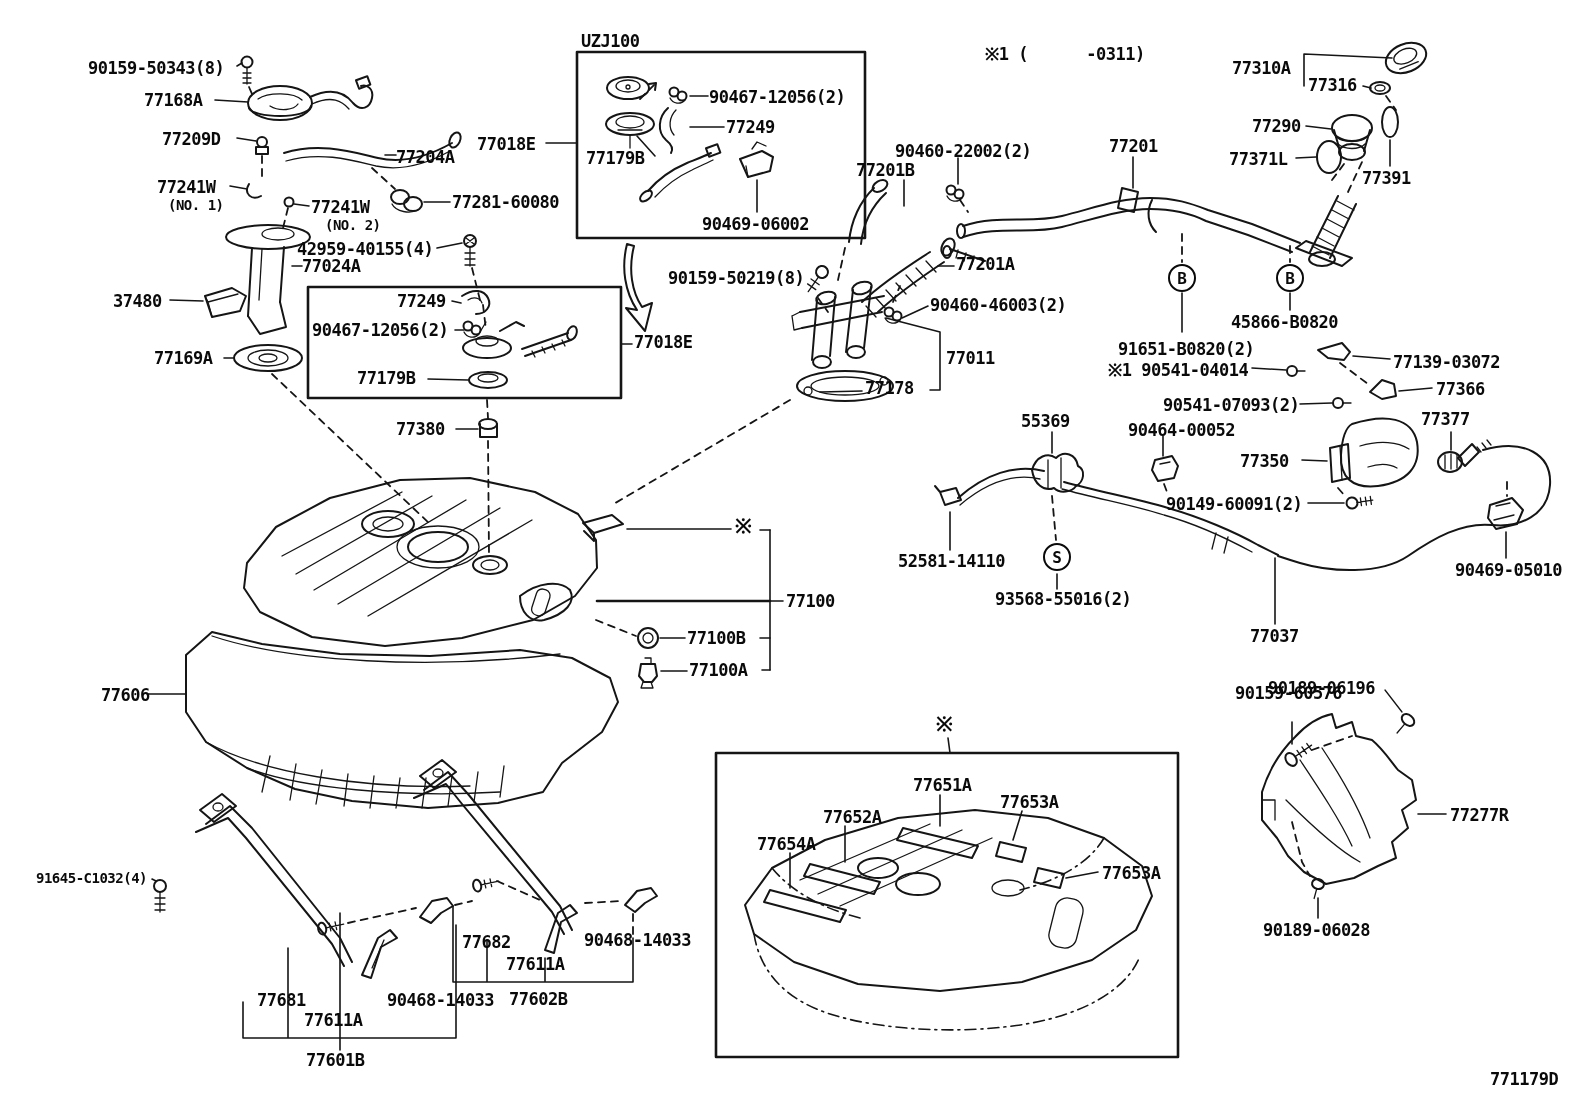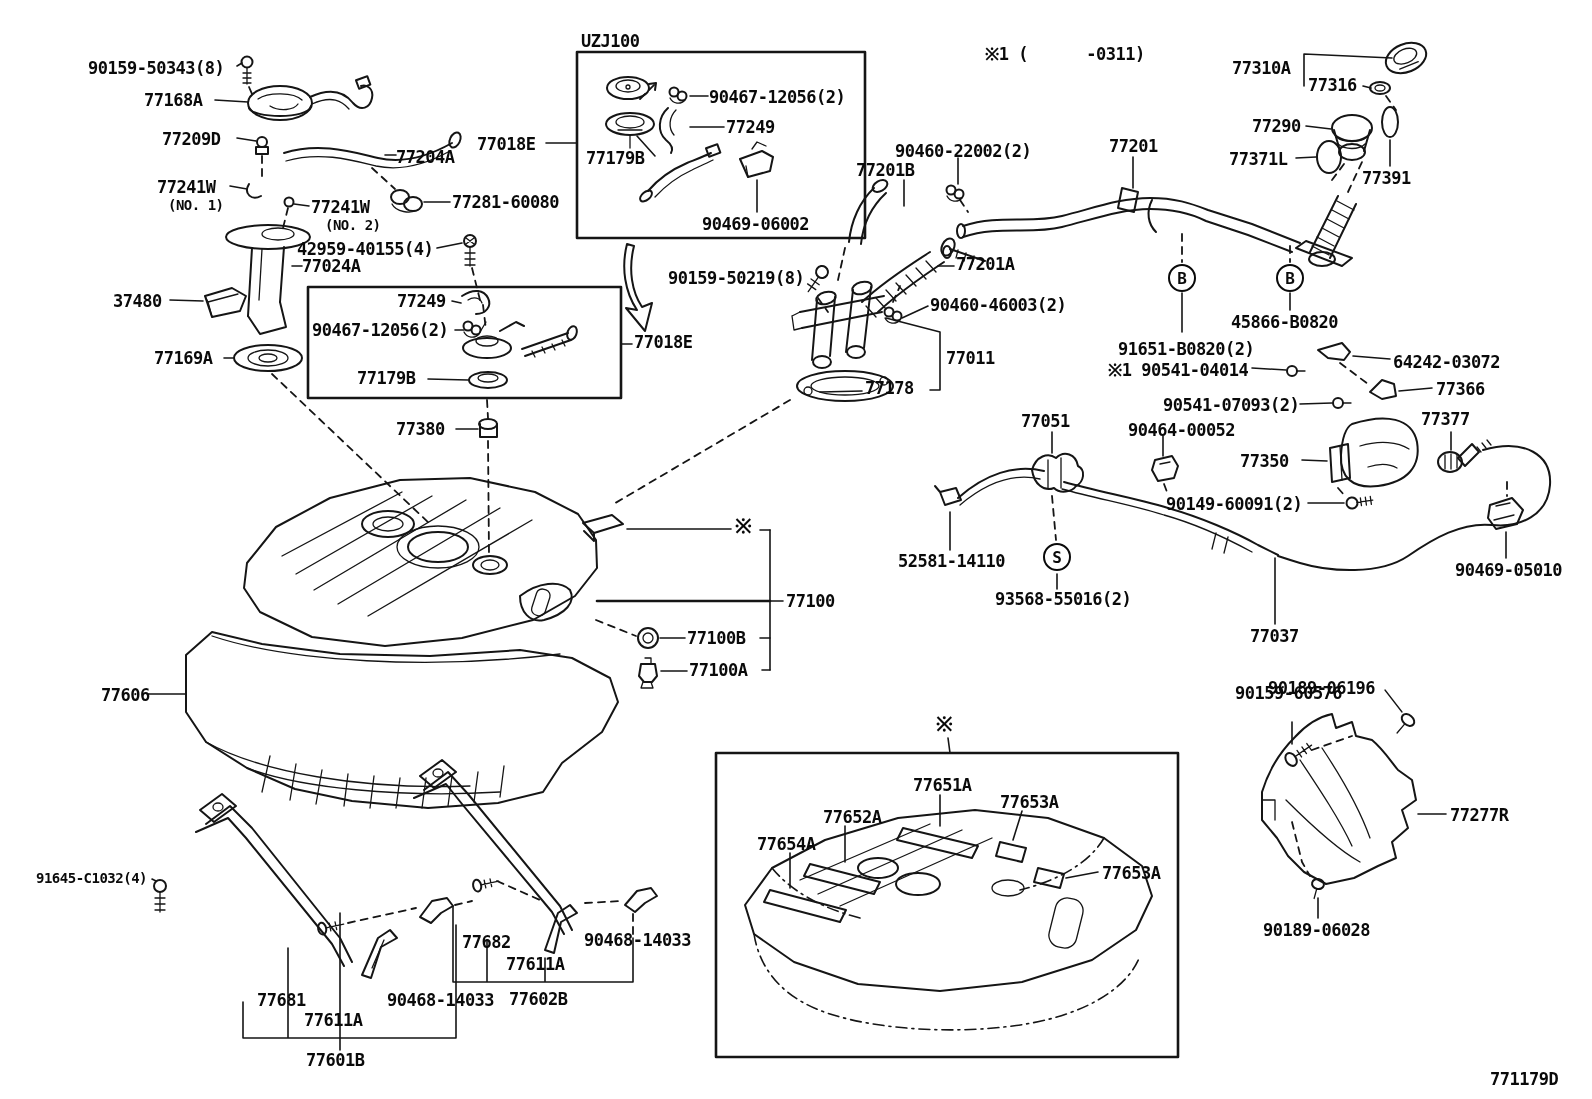--- a/index.html
+++ b/index.html
@@ -484,24 +484,24 @@
 <div class="lbl" style="left:1229px;top:150px">77371L</div>
 <div class="lbl" style="left:1362px;top:169px">77391</div>
 <div class="circ" style="left:1168px;top:264px">B</div>
 <div class="circ" style="left:1276px;top:264px">B</div>
 <div class="lbl" style="left:1231px;top:313px">45866-B0820</div>
 <div class="lbl" style="left:1118px;top:340px">91651-B0820(2)</div>
 <div class="lbl" style="left:1108px;top:361px">※1 90541-04014</div>
 <div class="lbl" style="left:1163px;top:396px">90541-07093(2)</div>
 <div class="lbl" style="left:1128px;top:421px">90464-00052</div>
 <div class="lbl" style="left:1240px;top:452px">77350</div>
-<div class="lbl" style="left:1393px;top:353px">64242-03072</div>
+<div class="lbl" style="left:1393px;top:353px">77139-03072</div>
 <div class="lbl" style="left:1436px;top:380px">77366</div>
 <div class="lbl" style="left:1421px;top:410px">77377</div>
-<div class="lbl" style="left:1021px;top:412px">77051</div>
+<div class="lbl" style="left:1021px;top:412px">55369</div>
 <div class="lbl" style="left:898px;top:552px">52581-14110</div>
 <div class="circ" style="left:1043px;top:543px">S</div>
 <div class="lbl" style="left:995px;top:590px">93568-55016(2)</div>
 <div class="lbl" style="left:1166px;top:495px">90149-60091(2)</div>
 <div class="lbl" style="left:1455px;top:561px">90469-05010</div>
 <div class="lbl" style="left:1250px;top:627px">77037</div>
 <div class="lbl mark" style="left:735px;top:516px">※</div>
 <div class="lbl" style="left:786px;top:592px">77100</div>
 <div class="lbl" style="left:687px;top:629px">77100B</div>
 <div class="lbl" style="left:689px;top:661px">77100A</div>

